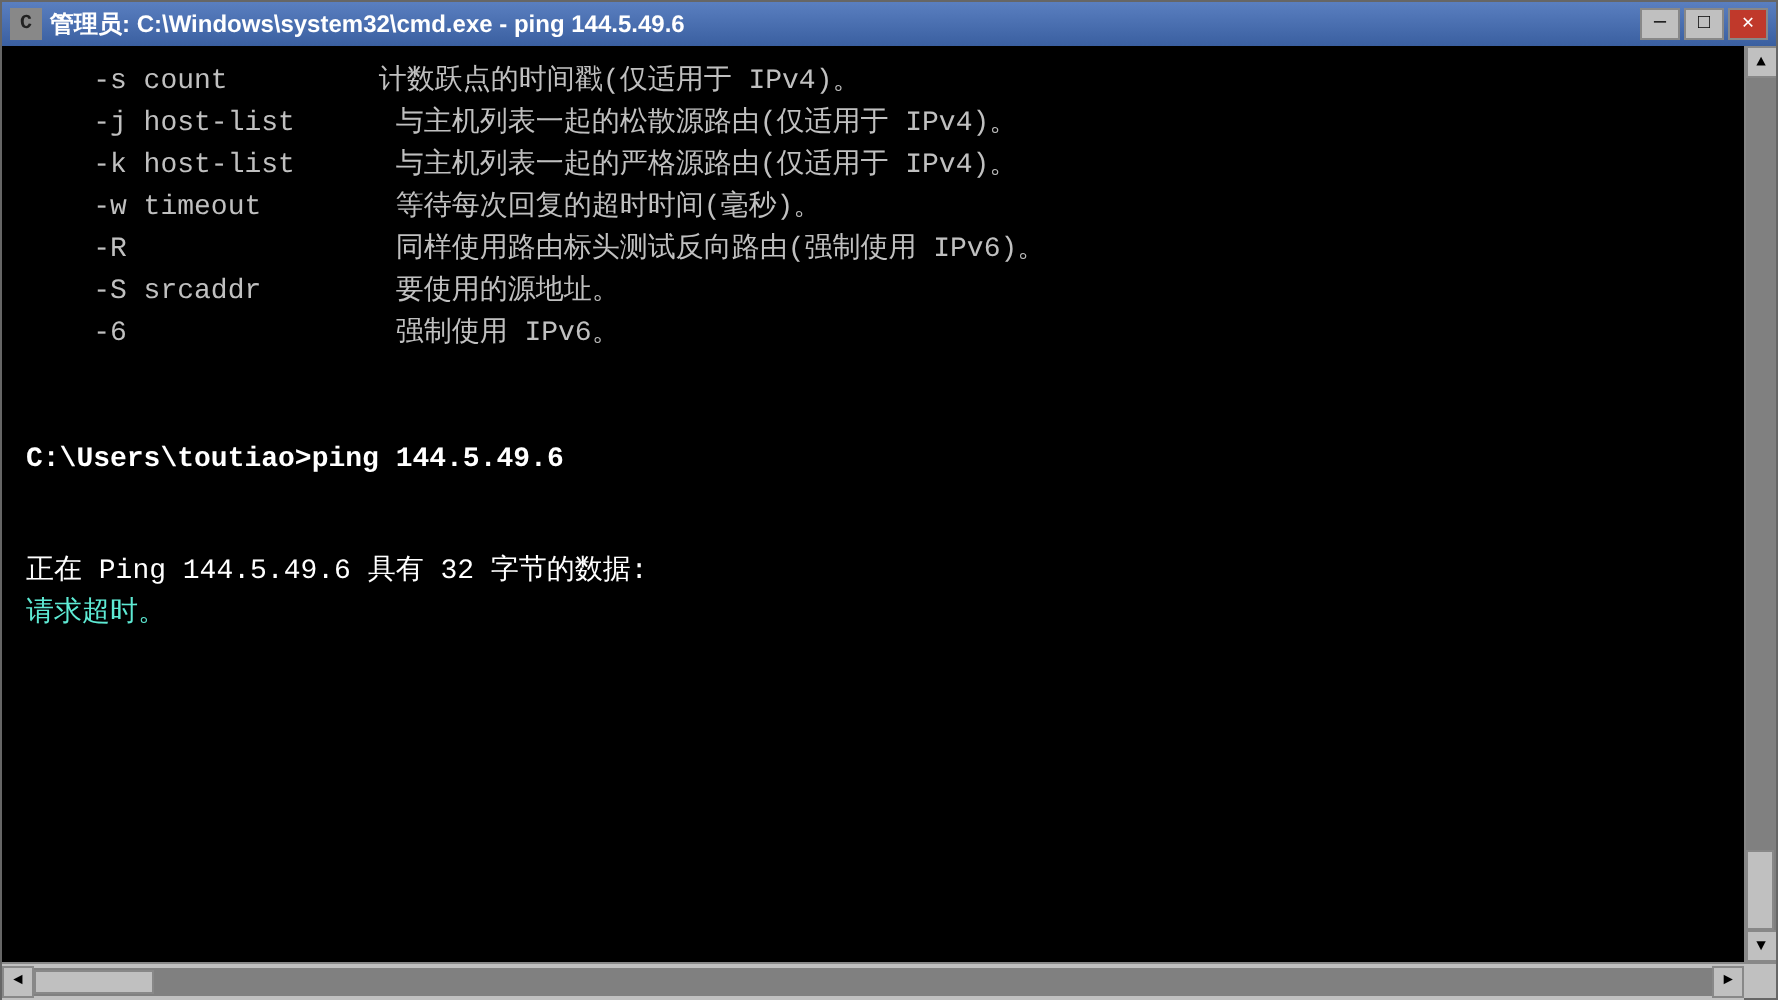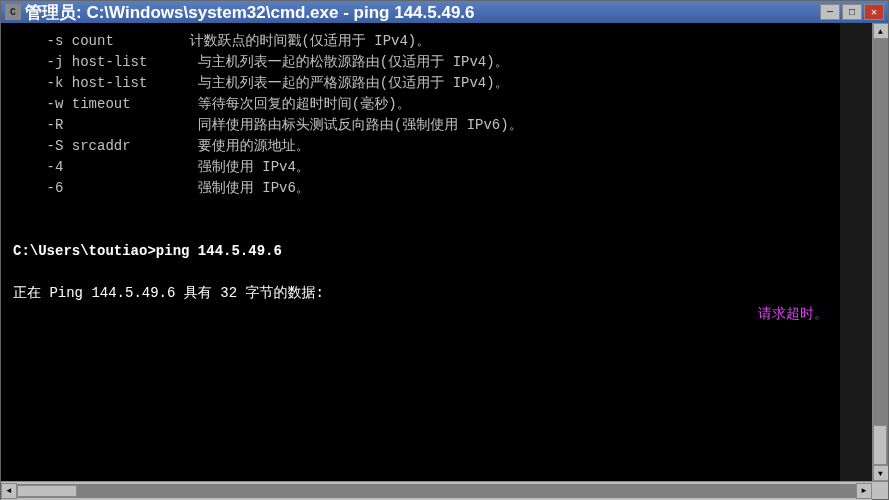--- a/index.html
+++ b/index.html
@@ -43,21 +43,21 @@
       display: flex;
       align-items: center;
       justify-content: center;
       font-size: 10px;
       color: #222;
       font-weight: bold;
     }
 
     .title-bar-text {
       color: white;
-      font-size: 17px;
+      font-size: 12px;
       font-family: 'Microsoft YaHei', 'SimHei', sans-serif;
       font-weight: bold;
     }
 
     .title-bar-controls {
       display: flex;
       gap: 2px;
     }
 
     .tb-btn {
@@ -76,21 +76,20 @@
 
     .tb-btn.close {
       background: #c0392b;
       color: white;
     }
 
     .content-area {
       display: flex;
       flex: 1;
       overflow: hidden;
-      gap: 32px;
     }
 
     .terminal {
       flex: 1;
       background: #000000;
       color: #c0c0c0;
       padding: 8px 12px;
       font-family: 'Courier New', Courier, monospace;
       font-size: 14px;
       line-height: 1.5;
@@ -194,25 +193,25 @@
       color: #c0c0c0;
     }
 
     .terminal-line.cmd-line {
       color: #ffffff;
       font-weight: bold;
     }
 
     .terminal-line.ping-header {
       color: #ffffff;
+      margin-top: 14px;
     }
 
     .terminal-line.timeout-line {
-      color: #d946ef;
-      text-align: right;
+      color: #5eead4;
     }
 
     .empty-line {
       height: 1.5em;
     }
   </style>
 </head>
 <body>
 
 <div class="window">
@@ -231,21 +230,20 @@
 
   <div class="content-area">
 
     <div class="terminal" id="terminal-content">
     <div class="terminal-line">    -s count         计数跃点的时间戳(仅适用于 IPv4)。</div>
         <div class="terminal-line">    -j host-list      与主机列表一起的松散源路由(仅适用于 IPv4)。</div>
         <div class="terminal-line">    -k host-list      与主机列表一起的严格源路由(仅适用于 IPv4)。</div>
         <div class="terminal-line">    -w timeout        等待每次回复的超时时间(毫秒)。</div>
         <div class="terminal-line">    -R                同样使用路由标头测试反向路由(强制使用 IPv6)。</div>
         <div class="terminal-line">    -S srcaddr        要使用的源地址。</div>
-        <div class="terminal-line">    -4                强制使用 IPv4。</div>
         <div class="terminal-line">    -6                强制使用 IPv6。</div>
         <div class="empty-line">&nbsp;</div>
         <div class="empty-line">&nbsp;</div>
         <div class="terminal-line cmd-line">C:\Users\toutiao&gt;ping 144.5.49.6</div>
         <div class="empty-line">&nbsp;</div>
         <div class="terminal-line ping-header">正在 Ping 144.5.49.6 具有 32 字节的数据:</div>
         <div class="terminal-line timeout-line">请求超时。</div>
       </div>
 
     <div class="scrollbar">

